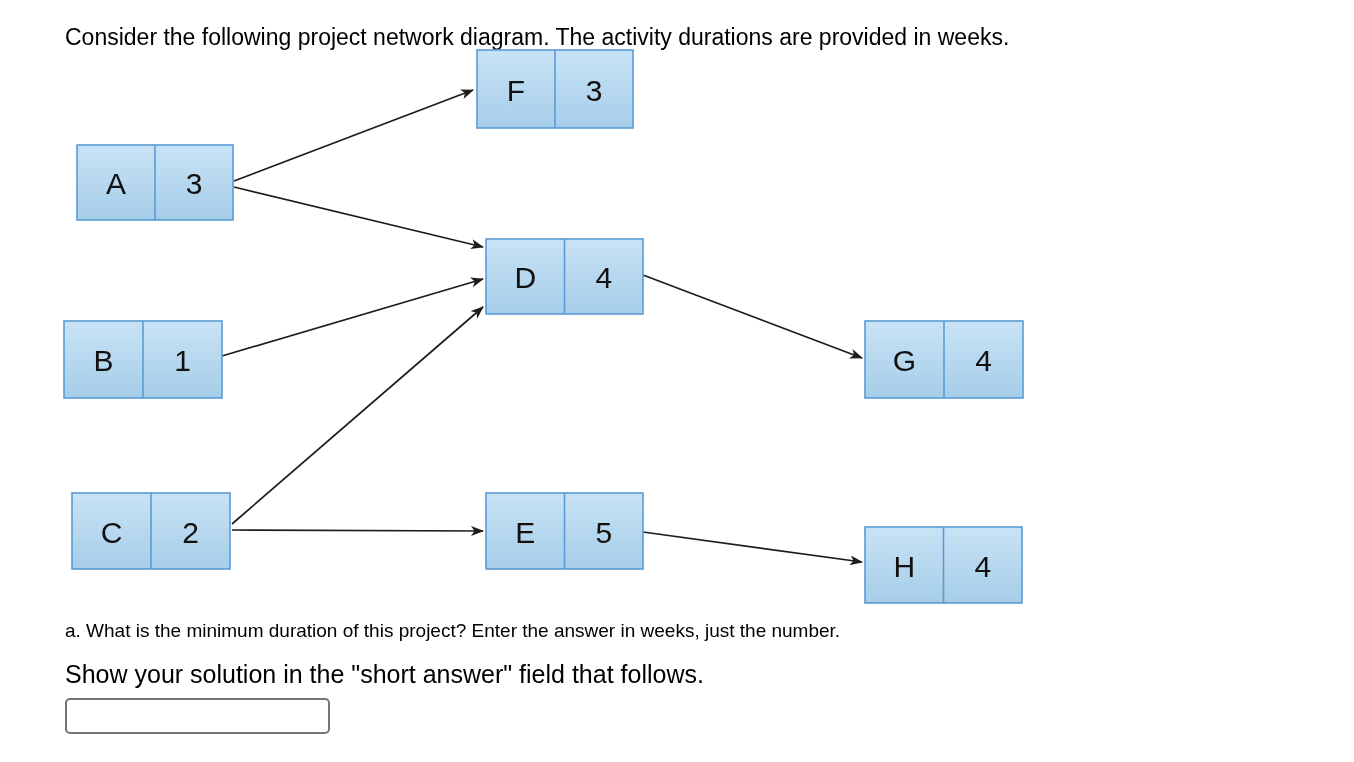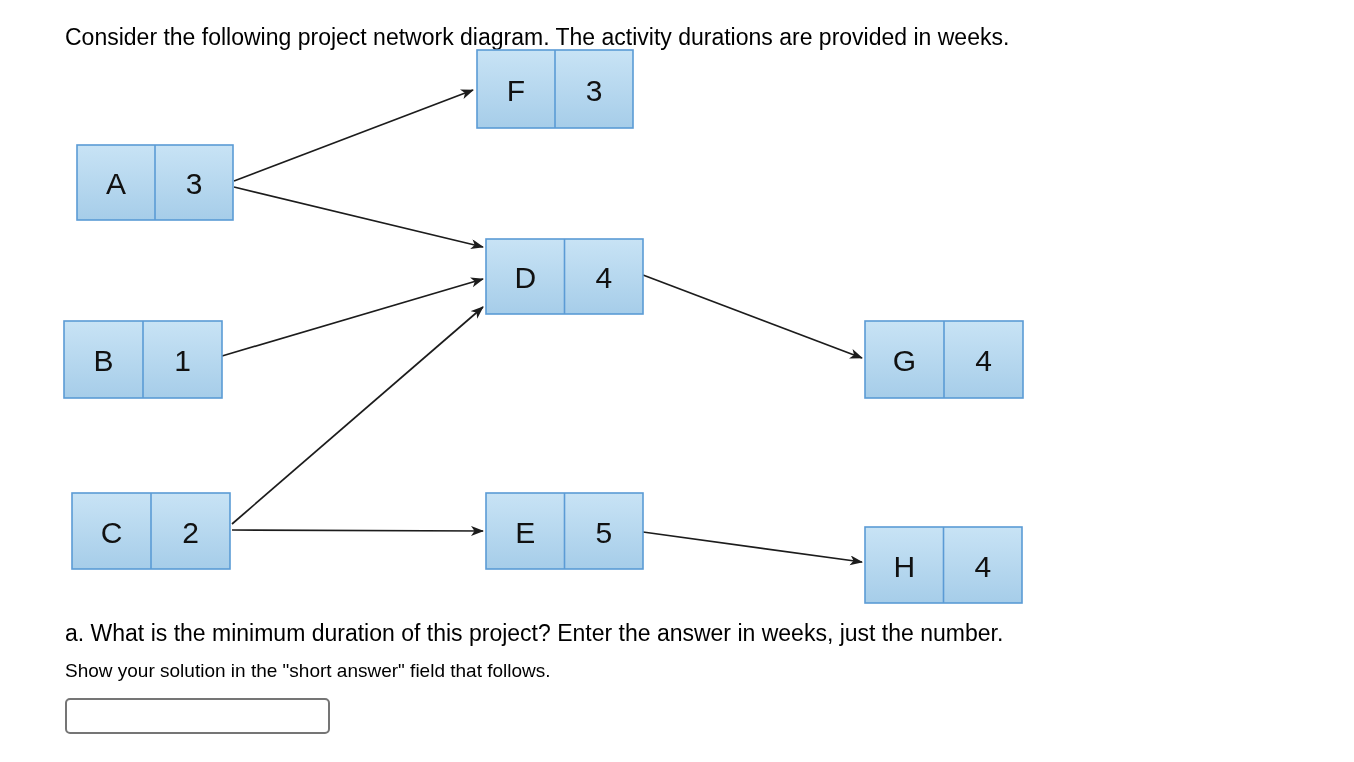--- a/index.html
+++ b/index.html
@@ -18,28 +18,28 @@
     white-space: nowrap;
   }
   #diagram-svg {
     position: absolute;
     left: 0; top: 0;
     width: 1354px; height: 612px;
   }
   .question-line1 {
     position: absolute;
     left: 65px; top: 620px;
-    font-size: 23px;
+    font-size: 19px;
     color: #000000;
     white-space: nowrap;
   }
   .question-line2 {
     position: absolute;
     left: 65px; top: 660px;
-    font-size: 19px;
+    font-size: 25px;
     color: #000000;
     white-space: nowrap;
   }
   .answer-input {
     position: absolute;
     left: 65px; top: 698px;
     width: 265px; height: 36px;
     border: 2px solid #757575;
     border-radius: 5px;
     background: #ffffff;

